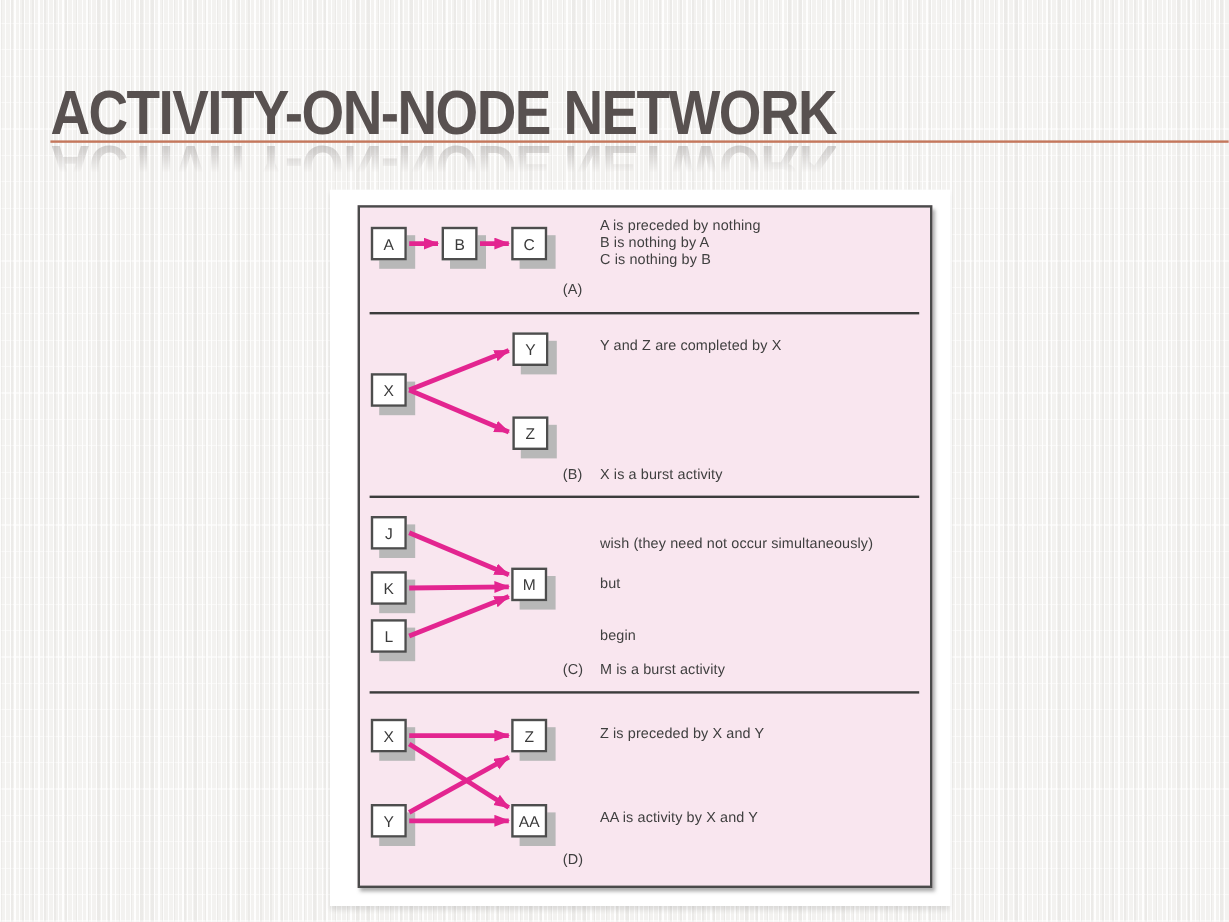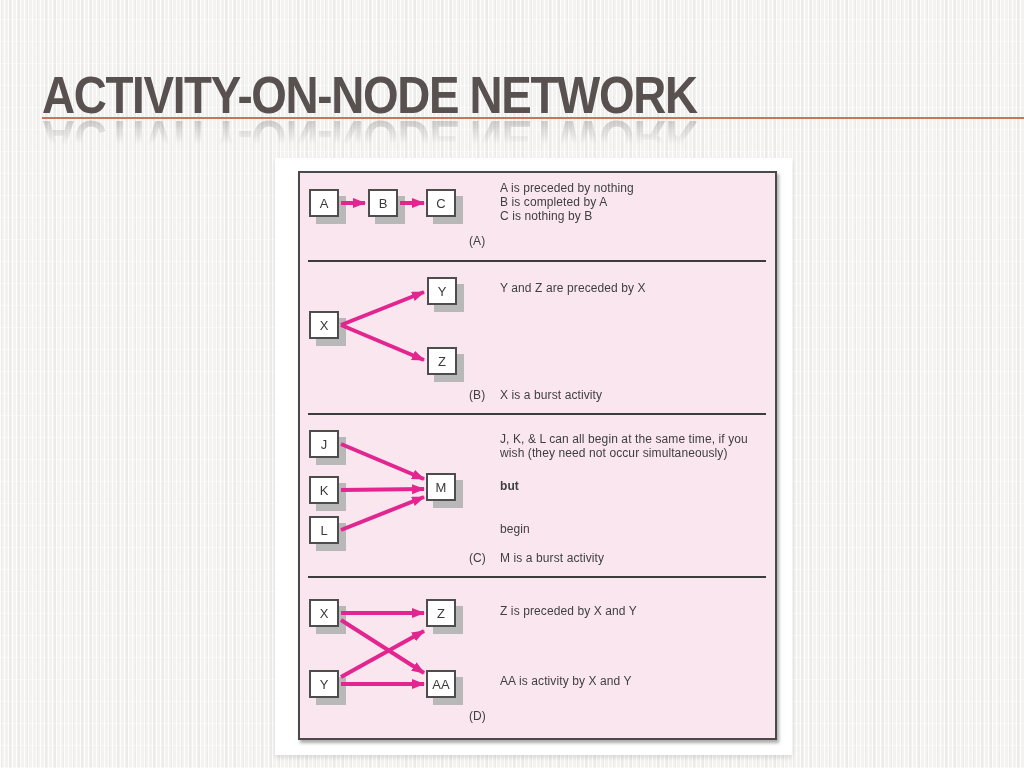--- a/index.html
+++ b/index.html
@@ -44,21 +44,21 @@
     position:absolute;width:26px;height:24px;z-index:2;
     background:#ffffff;border:2px solid #4d4d4d;
     box-shadow:7px 7px 0 #b8b8b8;
     display:flex;align-items:center;justify-content:center;
     font-size:13px;color:#3a3a3a;
   }
   .note,.sec-label,.caption{
     position:absolute;z-index:2;font-size:12px;line-height:14px;
     color:#3f3f3f;white-space:nowrap;letter-spacing:0.1px;
   }
-  .bold{font-weight:700;}
+  .bold{font-weight:400;}
   .divider{
     position:absolute;left:8px;width:458px;height:2px;background:#3c3c3c;z-index:1;
   }
 </style>
 </head>
 <body>
 
 <div class="accent-line"></div>
 <h1 class="slide-title">ACTIVITY-ON-NODE NETWORK</h1>
 <div class="slide-title title-reflection">ACTIVITY-ON-NODE NETWORK</div>
@@ -82,38 +82,37 @@
       <line x1="41" y1="440" x2="124" y2="440" marker-end="url(#ah)"></line>
       <line x1="41" y1="511" x2="124" y2="511" marker-end="url(#ah)"></line>
       <line x1="41" y1="447" x2="124" y2="500" marker-end="url(#ah)"></line>
       <line x1="41" y1="504" x2="124" y2="458" marker-end="url(#ah)"></line>
     </svg>
 
     <div class="node" style="left:9px;top:16px">A</div>
     <div class="node" style="left:68px;top:16px">B</div>
     <div class="node" style="left:126px;top:16px">C</div>
     <div class="note" style="left:200px;top:8px">A is preceded by nothing</div>
-    <div class="note" style="left:200px;top:22px">B is completed by A</div>
+    <div class="note" style="left:200px;top:22px">B is nothing by A</div>
     <div class="note" style="left:200px;top:36px">C is nothing by B</div>
     <div class="sec-label" style="left:169px;top:61px">(A)</div>
     <div class="divider" style="top:87px"></div>
 
     <div class="node" style="left:9px;top:138px">X</div>
     <div class="node" style="left:127px;top:104px">Y</div>
     <div class="node" style="left:127px;top:174px">Z</div>
-    <div class="note" style="left:200px;top:108px">Y and Z are preceded by X</div>
+    <div class="note" style="left:200px;top:108px">Y and Z are completed by X</div>
     <div class="sec-label" style="left:169px;top:215px">(B)</div>
     <div class="caption" style="left:200px;top:215px">X is a burst activity</div>
     <div class="divider" style="top:240px"></div>
 
     <div class="node" style="left:9px;top:257px">J</div>
     <div class="node" style="left:9px;top:303px">K</div>
     <div class="node" style="left:9px;top:343px">L</div>
     <div class="node" style="left:126px;top:300px">M</div>
-    <div class="note" style="left:200px;top:259px">J, K, &amp; L can all begin at the same time, if you</div>
     <div class="note" style="left:200px;top:273px">wish (they need not occur simultaneously)</div>
     <div class="note bold" style="left:200px;top:306px">but</div>
     <div class="note" style="left:200px;top:349px">begin</div>
     <div class="sec-label" style="left:169px;top:378px">(C)</div>
     <div class="caption" style="left:200px;top:378px">M is a burst activity</div>
     <div class="divider" style="top:403px"></div>
 
     <div class="node" style="left:9px;top:426px">X</div>
     <div class="node" style="left:9px;top:497px">Y</div>
     <div class="node" style="left:126px;top:426px">Z</div>

